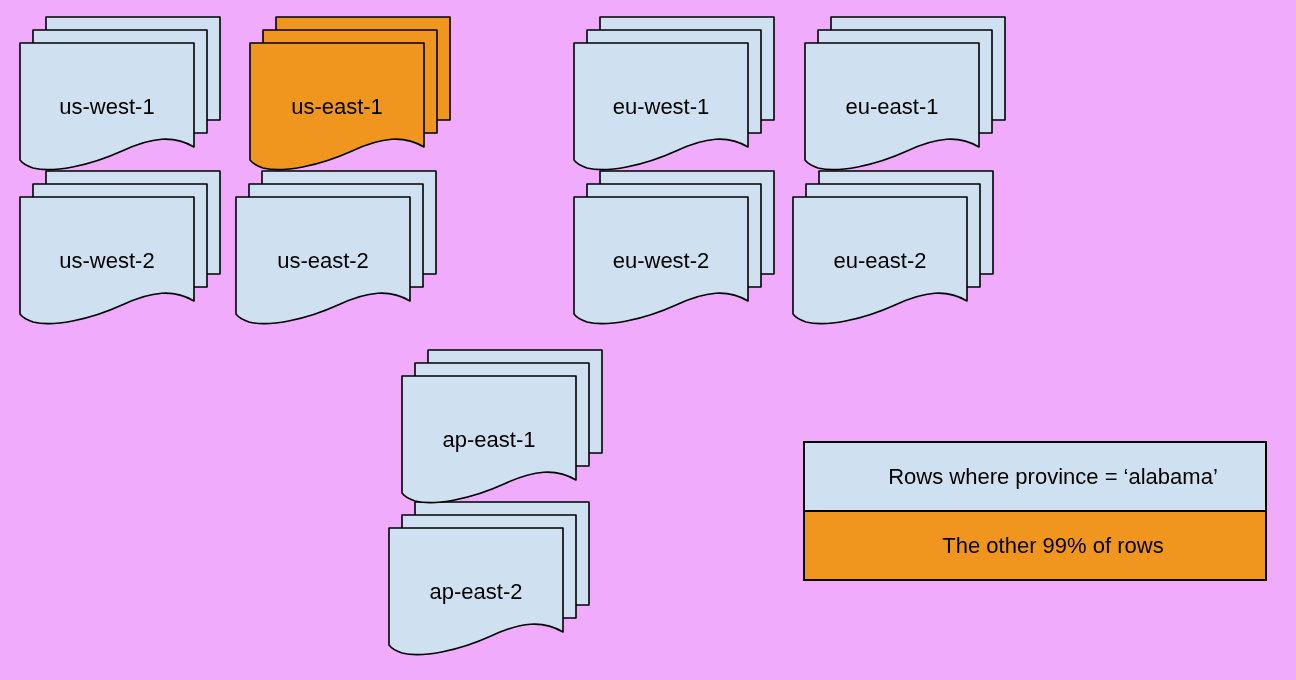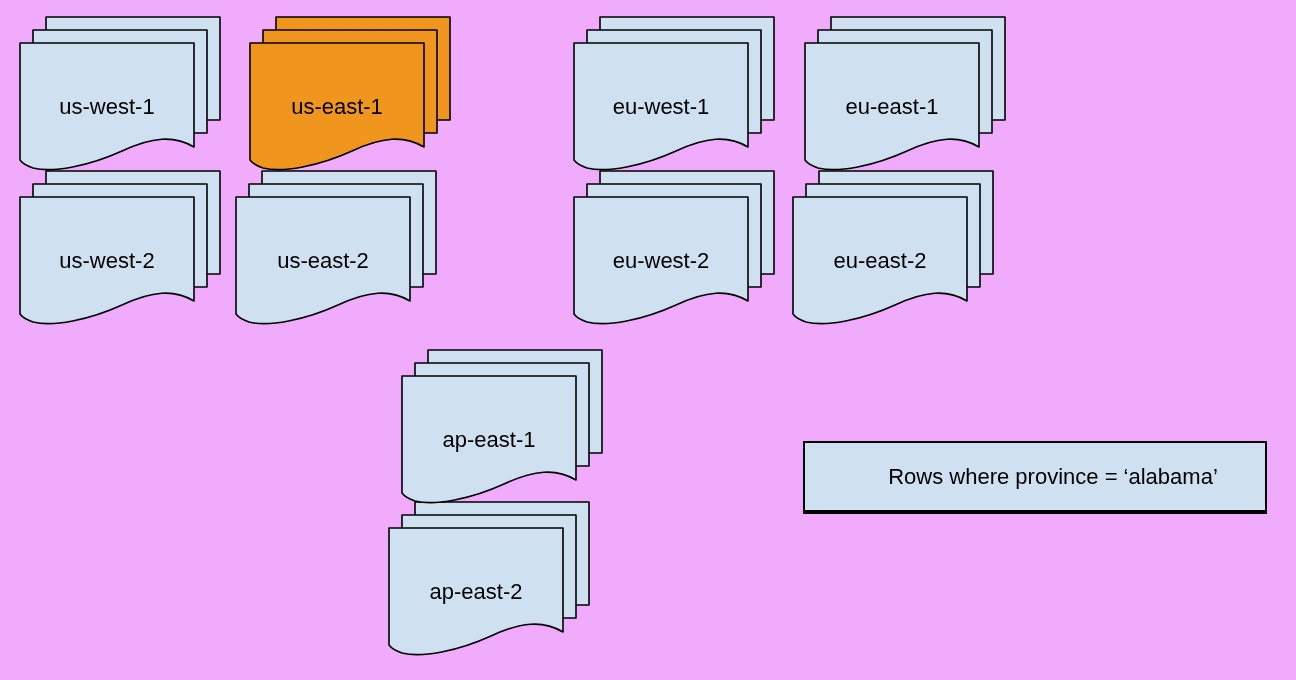--- a/index.html
+++ b/index.html
@@ -128,15 +128,18 @@
     <rect class="sheet" x="27" y="1" width="174" height="103" fill="#cfe0f1"></rect>
     <rect class="sheet" x="14" y="14" width="174" height="103" fill="#cfe0f1"></rect>
     <path class="sheet" d="M1 27 H175 V131 C155 119 133 121 103 135 C70 150 34 157 14 152 C8 150 4 148 1 144 Z" fill="#cfe0f1"></path>
     <text x="88" y="98">ap-east-2</text>
   </svg>
 
   <div id="legend">
     <div class="legend-row" style="background-color: rgb(207, 224, 241);">
       <span>Rows where province = ‘alabama’</span>
     </div>
+    <div class="legend-row" style="background-color: rgb(240, 150, 30);">
+      <span>The other 99% of rows</span>
+    </div>
   </div>
 
 </div>
 
 </body></html>

